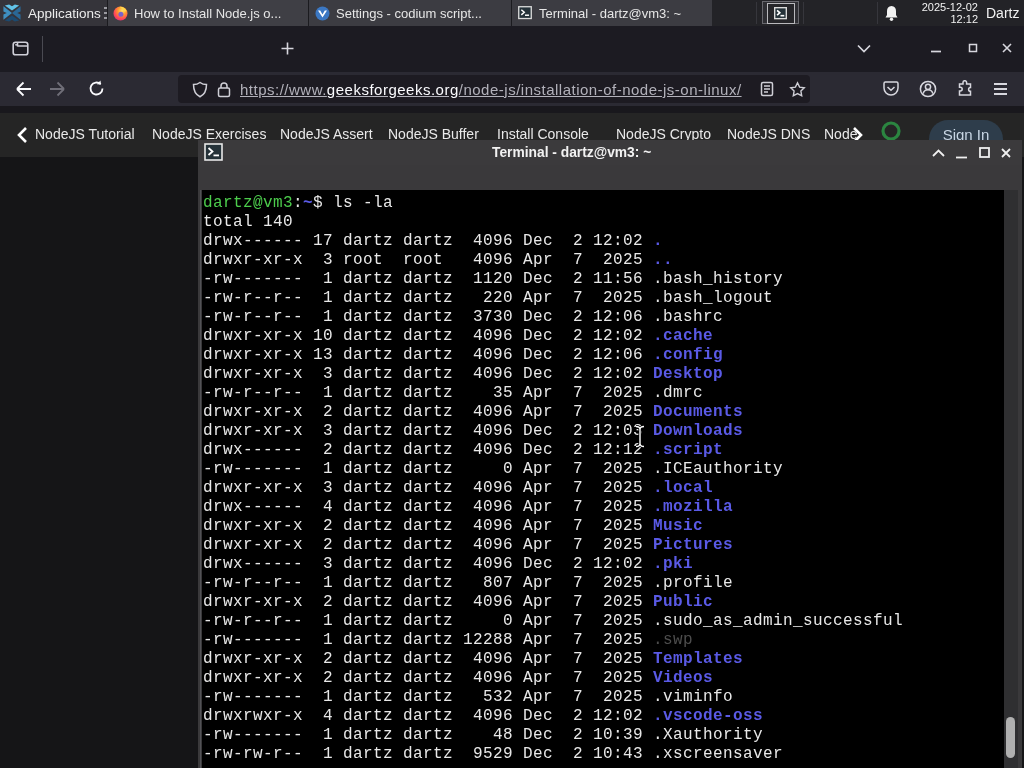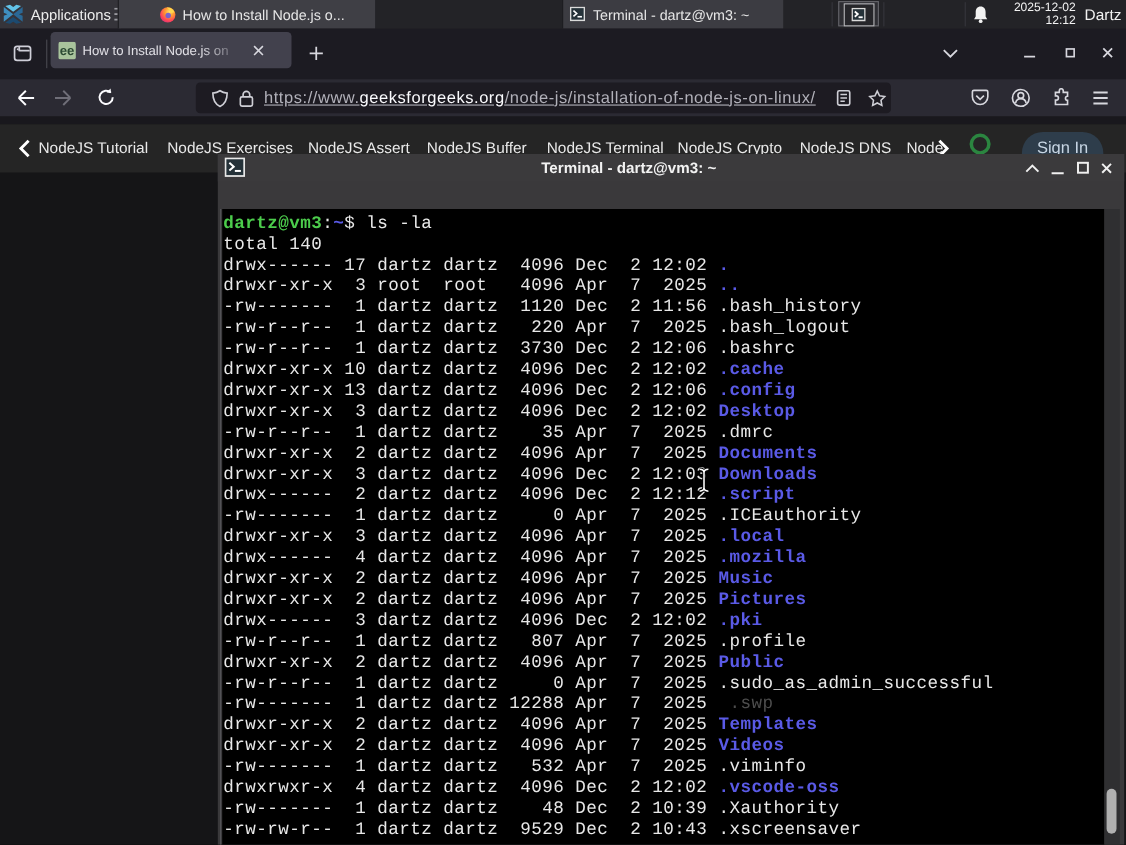--- a/index.html
+++ b/index.html
@@ -27,52 +27,59 @@
   #term{left:198px;top:140px;width:824px;height:628px;background:#3a393b;}
   #termtitle{position:absolute;left:0;top:0;width:824px;height:25px;
      background:#3b3a3c;color:#f2f2f2;font-weight:bold;font-size:13.8px;}
   #termmenu{position:absolute;left:0;top:25px;width:824px;height:25px;color:#ededed;font-size:13px;}
   .menu-item{position:absolute;top:0;height:25px;display:flex;align-items:center;margin-top:20px;}
   #termblack{position:absolute;left:4px;top:50px;width:802px;height:578px;background:#000;overflow:hidden;}
   #termscroll{position:absolute;left:806px;top:50px;width:14px;height:578px;background:#2f2f31;}
   #termthumb{position:absolute;left:2px;top:527px;width:9px;height:41px;background:#b0b0b0;border-radius:5px;}
   pre#tout{margin:0;padding:4px 0 0 1px;font-family:"Liberation Mono",monospace;
      font-size:16px;line-height:19px;letter-spacing:0.4px;color:#e8e8e8;}
-  pre#tout .g{color:#4ccc4c;font-weight:bold;}
+  pre#tout .g{color:#4ccc4c;font-weight:normal;}
   pre#tout .b{color:#5a5ae6;font-weight:bold;}
-  pre#tout .d{color:#4d4d4d;margin-left:10px;}
+  pre#tout .d{color:#4d4d4d;}
 </style>
 </head>
 <body>
 <div id="panel" class="abs">
   <div class="abs" style="left:0;top:0;width:110px;height:26px;background:#35343a;"></div>
   <svg class="abs" style="left:2px;top:3px" width="20" height="20" viewBox="0 0 21 21">
     <path d="M1.5 3.5 L10.5 10.5 L1.5 17.5 L1.5 12 L5 10.5 L1.5 9 Z" fill="#3e8fc0"></path>
     <path d="M19.5 3.5 L10.5 10.5 L19.5 17.5 L19.5 12 L16 10.5 L19.5 9 Z" fill="#2a6896"></path>
     <path d="M3 2.5 L10.5 8 L18 2.5 L13.5 1.5 L10.5 3.5 L7.5 1.5 Z" fill="#62c3e8"></path>
     <path d="M3 18.5 L10.5 13 L18 18.5 L13.5 19.5 L10.5 17.5 L7.5 19.5 Z" fill="#1c4a70"></path>
   </svg>
   <div class="abs" style="left:28px;top:0;height:26px;display:flex;align-items:center;color:#ececec;font-size:13.5px;">Applications</div>
   <div class="abs" style="left:104px;top:7px;width:5px;height:12px;background-image:linear-gradient(#9a9aa0 2px,transparent 2px);background-size:5px 5px;"></div>
-  <div class="wbtn" style="left:107px;width:201px;background:#3f3f45;padding-left:32px;">
+  <div class="wbtn" style="left:107px;width:201px;background:#3f3f45;">
     <svg style="margin:0 6px 0 5px" width="15" height="15" viewBox="0 0 15 15">
       <defs>
         <radialGradient id="fxg" cx="0.62" cy="0.3" r="0.85">
           <stop offset="0" stop-color="#ffe26b"></stop>
             <stop offset="0.35" stop-color="#ff9a2e"></stop>
           <stop offset="0.68" stop-color="#ff4658"></stop>
             <stop offset="1" stop-color="#c72a84"></stop>
         </radialGradient>
       </defs>
       <circle cx="7.5" cy="7.5" r="7" fill="url(#fxg)"></circle>
       <circle cx="7.9" cy="8.2" r="2.5" fill="#6a5bdc" opacity="0.9"></circle>
       <path d="M6.5 0.8 C9.5 0.4 12.5 2.2 13.6 5.2 L10.6 5.8 C9.8 3.4 8.2 2 6.5 0.8 Z" fill="#ffd84d"></path>
     </svg>
     <span>How to Install Node.js o...</span>
   </div>
+  <div class="wbtn" style="left:308px;width:203px;">
+    <svg style="margin:0 6px 0 6px" width="15" height="15" viewBox="0 0 15 15">
+      <circle cx="7.5" cy="7.5" r="7" fill="#3b77c2"></circle>
+      <path d="M3 4.5 L7.5 11.5 L12 4.5 L9.8 4.5 L7.5 8.4 L5.2 4.5 Z" fill="#ffffff"></path>
+    </svg>
+    <span>Settings - codium script...</span>
+  </div>
   <div class="wbtn" style="left:511px;width:200px;">
     <svg style="margin:0 7px 0 6px" width="14" height="14" viewBox="0 0 19 19">
       <rect x="1" y="1" width="17" height="16" fill="#253239" stroke="#dadada" stroke-width="1.8"></rect>
       <path d="M4.5 5 L8.5 8.5 L4.5 12" stroke="#fff" stroke-width="2" fill="none"></path>
       <rect x="9.5" y="11.5" width="5.5" height="2" fill="#fff"></rect>
     </svg>
     <span>Terminal - dartz@vm3: ~</span>
   </div>
   <div class="sep" style="left:756px;"></div>
   <div class="abs" style="left:762px;top:1px;width:37px;height:23px;background:#2e2e33;border:1px solid #67676d;box-sizing:border-box;">
@@ -93,30 +100,20 @@
   <div class="abs" style="left:902px;top:1px;width:76px;text-align:right;color:#f2f2f2;font-size:11px;line-height:12px;">2025-12-02<br>12:12</div>
   <div class="abs" style="left:986px;top:0;height:26px;display:flex;align-items:center;color:#f2f2f2;font-size:14px;">Dartz</div>
 </div>
 <div id="tabbar" class="abs">
   <svg class="abs" style="left:12px;top:14px" width="17" height="17" viewBox="0 0 17 17">
     <rect x="1.2" y="2.2" width="14.6" height="12.6" rx="2.4" fill="none" stroke="#cfcfd8" stroke-width="1.6"></rect>
     <path d="M5.5 2.5 L5.5 6.5 M5.5 6 L15 6" stroke="#cfcfd8" stroke-width="1.6" fill="none"></path>
     <rect x="3.3" y="4" width="1.6" height="1.6" fill="#cfcfd8"></rect>
   </svg>
   <div class="abs" style="left:42px;top:10px;width:1px;height:26px;background:#4a4a52;"></div>
-  <div id="tab">
-    <svg style="margin:0 6px 0 7px" width="16" height="16" viewBox="0 0 16 16">
-      <rect x="0" y="0" width="16" height="16" rx="2" fill="#a9c49c"></rect>
-      <text x="8" y="12" font-family="Liberation Sans" font-size="12" font-weight="bold" fill="#2c4a33" text-anchor="middle">ee</text>
-    </svg>
-    <span style="width:150px;overflow:hidden;color:#e0dfe5;-webkit-mask-image:linear-gradient(90deg,#000 72%,transparent 97%);mask-image:linear-gradient(90deg,#000 72%,transparent 97%);">How to Install Node.js on</span>
-    <svg style="margin-left:2px" width="16" height="16" viewBox="0 0 16 16">
-      <path d="M4 4 L12 12 M12 4 L4 12" stroke="#d7d7de" stroke-width="1.5"></path>
-    </svg>
-  </div>
   <svg class="abs" style="left:279px;top:14px" width="17" height="17" viewBox="0 0 17 17">
     <path d="M8.5 2.5 L8.5 14.5 M2.5 8.5 L14.5 8.5" stroke="#d7d7de" stroke-width="1.6"></path>
   </svg>
   <svg class="abs" style="left:856px;top:17px" width="16" height="12" viewBox="0 0 16 12">
     <path d="M2 2.5 L8 8.5 L14 2.5" stroke="#d7d7de" stroke-width="1.7" fill="none"></path>
   </svg>
   <svg class="abs" style="left:928px;top:12px" width="16" height="20" viewBox="0 0 16 20">
     <path d="M3 13.5 L13 13.5" stroke="#d7d7de" stroke-width="1.7"></path>
   </svg>
   <svg class="abs" style="left:965px;top:12px" width="16" height="20" viewBox="0 0 16 20">
@@ -172,21 +169,21 @@
 </div>
 <div id="pagestrip" class="abs"></div>
 <div id="gfgnav" class="abs">
   <svg class="abs" style="left:15px;top:13px" width="14" height="18" viewBox="0 0 14 18">
     <path d="M11 2 L4 9 L11 16" stroke="#ffffff" stroke-width="2.6" fill="none"></path>
   </svg>
   <div class="nav-item" style="left:35px">NodeJS Tutorial</div>
   <div class="nav-item" style="left:152px">NodeJS Exercises</div>
   <div class="nav-item" style="left:280px">NodeJS Assert</div>
   <div class="nav-item" style="left:388px">NodeJS Buffer</div>
-  <div class="nav-item" style="left:497px">NodeJS Terminal</div>
+  <div class="nav-item" style="left:497px">Install Console</div>
   <div class="nav-item" style="left:616px">NodeJS Crypto</div>
   <div class="nav-item" style="left:727px">NodeJS DNS</div>
   <div class="nav-item" style="left:824px">Node</div>
   <svg class="abs" style="left:851px;top:13px" width="14" height="18" viewBox="0 0 14 18">
     <path d="M3 2 L10 9 L3 16" stroke="#ffffff" stroke-width="2.6" fill="none"></path>
   </svg>
   <svg class="abs" style="left:880px;top:7px" width="24" height="24" viewBox="0 0 24 24">
     <circle cx="11" cy="11" r="8" fill="none" stroke="#2b8540" stroke-width="3.2"></circle>
   </svg>
   <div class="abs" style="left:929px;top:7px;width:74px;height:44px;background:#2e3d4b;border-radius:19px;color:#c8d6e4;font-size:15px;display:flex;align-items:flex-start;justify-content:center;">

